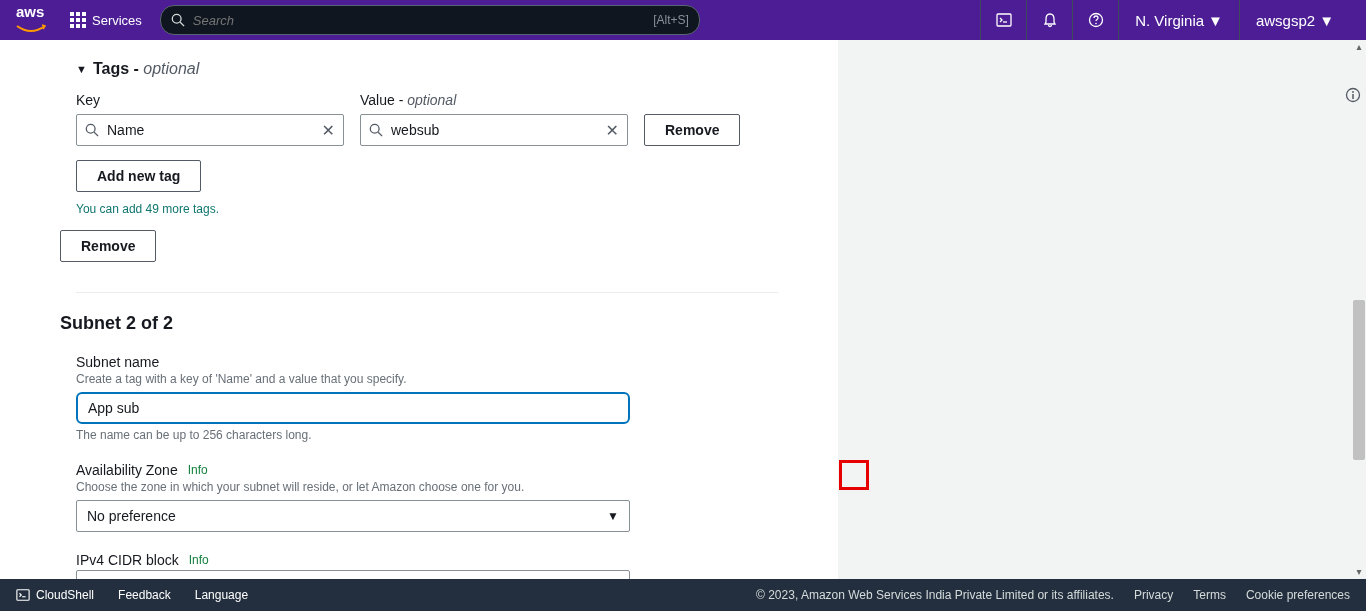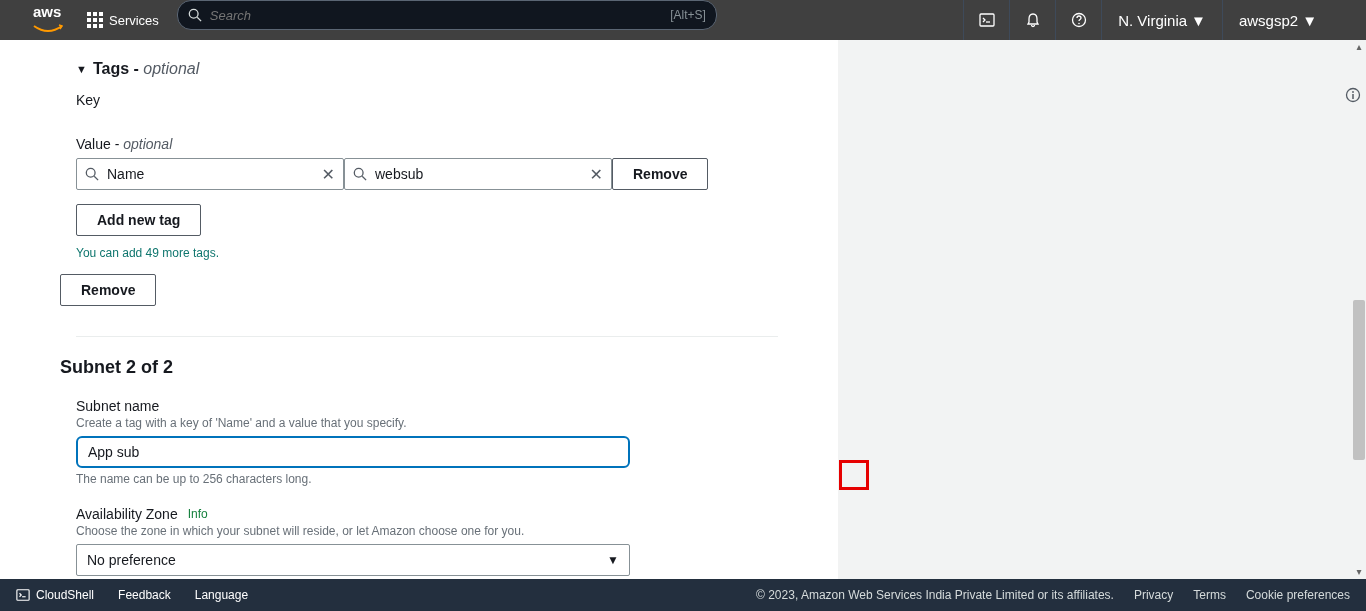--- a/index.html
+++ b/index.html
@@ -1,19 +1,19 @@
 <!DOCTYPE html>
 <html><head>
   <meta charset="utf-8">
   <style>
     * { margin: 0; padding: 0; box-sizing: border-box; font-family: "Amazon Ember", "Helvetica Neue", Arial, sans-serif; }
     body { width: 1366px; height: 611px; overflow: hidden; background: #f2f3f3; position: relative; }
     
     
-    .header { height: 40px; background: #404040; display: flex; padding: 0 33px; color: #fff; }
+    .header { height: 40px; background: #4c1d95; display: flex; align-items: center; padding: 0 16px; color: #fff; }
     .aws-logo { display: flex; align-items: center; margin-right: 16px; }
     .aws-logo-text { font-weight: bold; font-size: 15px; color: #fff; }
     .aws-logo-smile { width: 30px; height: 10px; margin-top: 2px; }
     .services-btn { display: flex; align-items: center; gap: 6px; font-size: 13px; margin-right: 10px; padding: 6px 8px; cursor: pointer; }
     .grid-icon { display: grid; grid-template-columns: repeat(3, 4px); grid-template-rows: repeat(3, 4px); gap: 2px; }
     .grid-icon span { background: #fff; width: 4px; height: 4px; }
     .search-container { flex: 0 0 540px; height: 30px; background: #10161f; border: 1px solid #5a6573; border-radius: 14px; display: flex; align-items: center; padding: 0 10px; }
     .search-icon { color: #879196; margin-right: 8px; }
     .search-input { flex: 1; background: transparent; border: none; color: #d5dbdb; font-style: italic; font-size: 13px; outline: none; }
     .search-shortcut { color: #879196; font-size: 12px; }
@@ -23,26 +23,26 @@
     
     
     .main-wrapper { height: 539px; display: flex; background: #f2f3f3; position: relative; }
     .content-panel { width: 838px; background: #fff; overflow-y: auto; padding: 0; }
     .content-inner { padding: 20px 60px 40px 76px; }
     
     
     .tags-header { display: flex; align-items: center; gap: 6px; font-size: 16px; font-weight: bold; color: #16191f; margin-bottom: 14px; }
     .tags-header .optional { font-style: italic; font-weight: normal; color: #545b64; }
     .triangle-down { font-size: 11px; }
-    .tags-row-labels { display: flex; gap: 28px; margin-bottom: 6px; flex-direction: column; }
+    .tags-row-labels { display: flex; gap: 16px; margin-bottom: 6px; }
     .tags-row-labels .col { font-size: 14px; color: #16191f; }
     .tags-row-labels .col-key { width: 268px; }
     .tags-row-labels .col-value { width: 268px; }
     .tags-row-labels .optional-i { font-style: italic; color: #545b64; }
-    .tags-inputs { display: flex; align-items: center; margin-bottom: 14px; }
+    .tags-inputs { display: flex; gap: 16px; align-items: center; margin-bottom: 14px; }
     .input-with-icons { position: relative; width: 268px; height: 32px; border: 1px solid #879196; border-radius: 2px; display: flex; align-items: center; padding: 0 30px 0 30px; }
     .input-with-icons input { width: 100%; border: none; outline: none; font-size: 14px; color: #16191f; }
     .input-with-icons .left-ic { position: absolute; left: 8px; color: #545b64; }
     .input-with-icons .right-ic { position: absolute; right: 8px; color: #545b64; cursor: pointer; font-size: 16px; }
     .btn { height: 32px; padding: 0 20px; border: 1px solid #545b64; background: #fff; font-size: 14px; font-weight: bold; color: #16191f; cursor: pointer; border-radius: 2px; }
     .help-text { font-size: 12px; color: #0f766e; margin-bottom: 14px; }
     
     .divider { height: 1px; background: #eaeded; margin: 30px 0 20px; }
     
     

